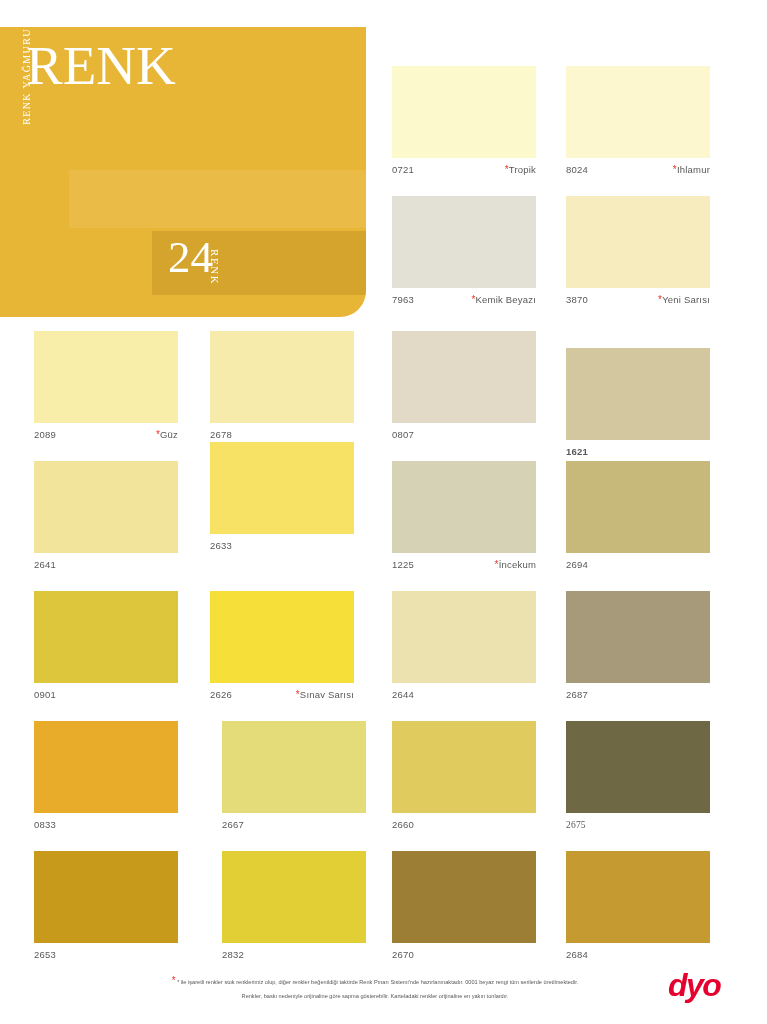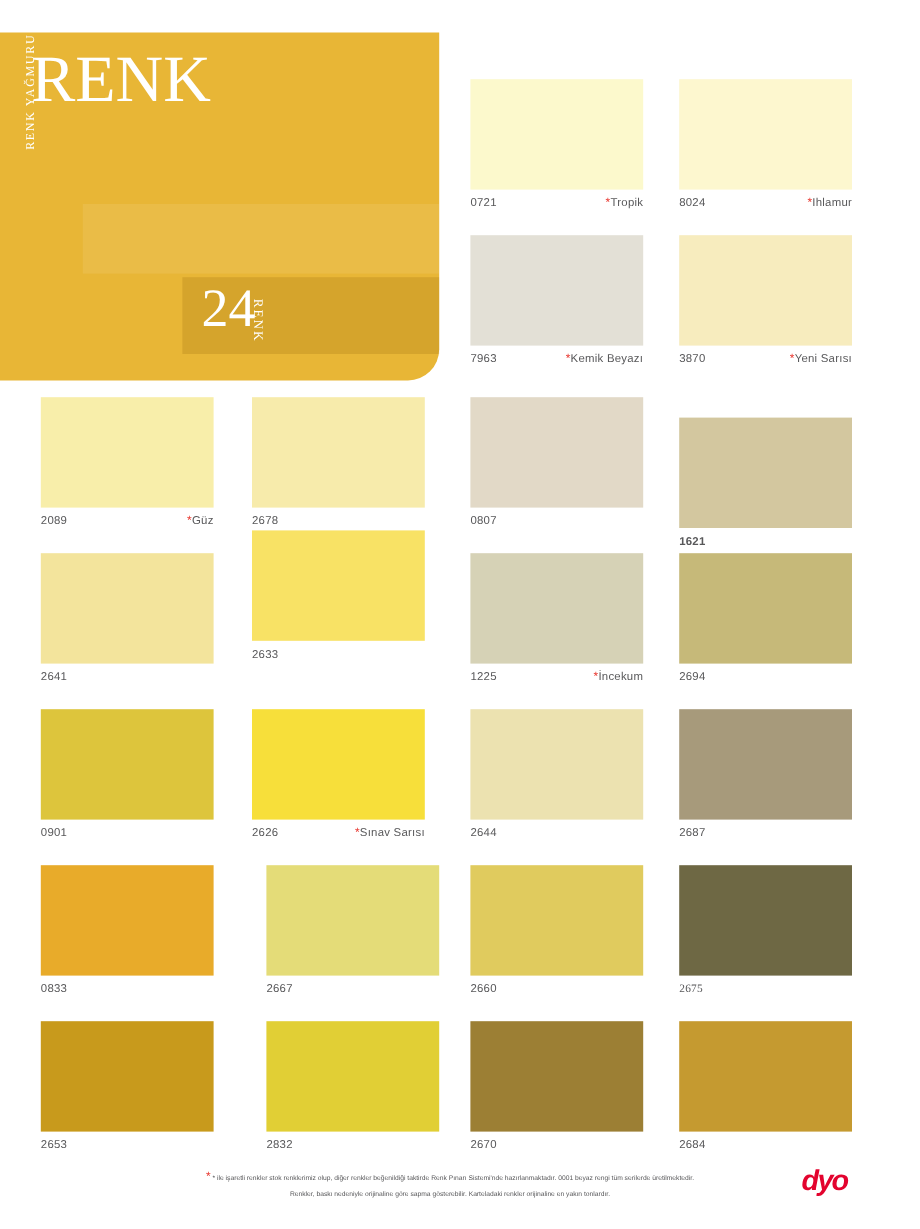--- a/index.html
+++ b/index.html
@@ -110,21 +110,21 @@
     text-align:center;
   }
   #logo{
     position:absolute;left:668px;top:968px;
     width:80px;height:34px;
   }
   #logo-text{
     font-family:"Liberation Sans","DejaVu Sans",sans-serif;
     font-style:italic;
     font-weight:bold;
-    font-size:24px;
+    font-size:32px;
     line-height:34px;
     color:#e3032e;
     letter-spacing:-1.5px;
   }
 </style>
 </head>
 <body>
 
 <div id="header">
   <div id="header-vertical">RENK YAĞMURU</div>

